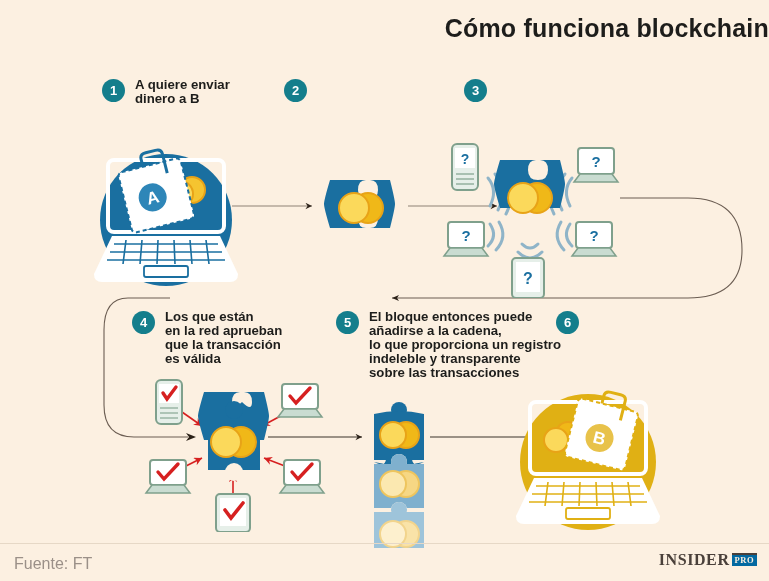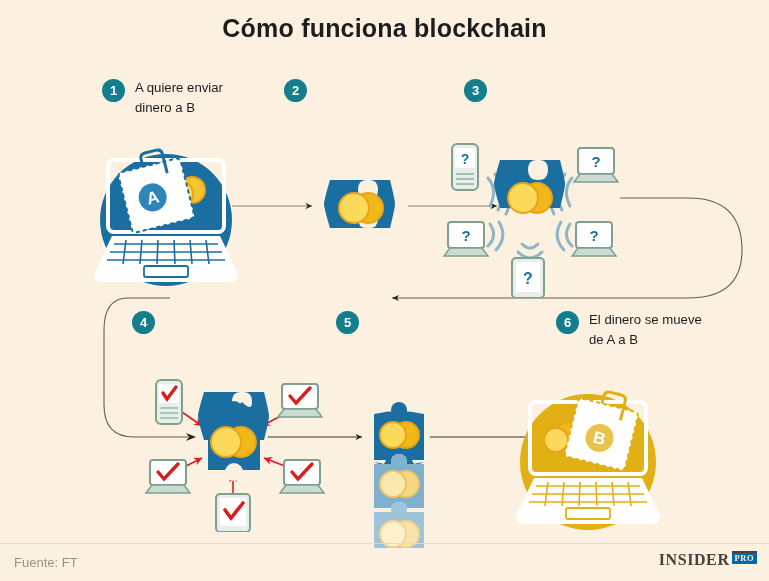--- a/index.html
+++ b/index.html
@@ -8,43 +8,43 @@
     background:#FCF0E1;
     font-family:"Liberation Sans",sans-serif;
     overflow:hidden;position:relative;
     -webkit-font-smoothing:antialiased;
   }
   .stage{position:absolute;left:0;top:0;width:769px;height:581px;}
   .abs{position:absolute;}
 
   
   #title{
-    left:0;top:14px;width:769px;text-align:center;
+    left:0;top:14px;width:769px;text-align:right;
     font-size:25px;font-weight:700;color:#1d1d1b;
     letter-spacing:.2px;
   }
 
   
   .step{position:absolute;display:flex;align-items:flex-start;}
   .badge{
     width:23px;height:23px;border-radius:50%;
     background:#147E8C;color:#fff;
     font-size:13px;font-weight:700;
     display:flex;align-items:center;justify-content:center;
     flex:0 0 auto;margin-top:1px;
   }
   .steptext{
-    margin-left:10px;font-size:13.2px;line-height:20px;
-    color:#1d1d1b;font-weight:400;white-space:pre-line;
+    margin-left:10px;font-size:13.2px;line-height:14px;
+    color:#1d1d1b;font-weight:700;white-space:pre-line;
   }
 
   
   #footdiv{left:0;top:543px;width:769px;height:1px;background:#e6d8c6;}
-  #source{left:14px;top:555px;font-size:13px;color:#9b9088;}
-  #logo{right:12px;top:551px;display:flex;align-items:flex-start;}
+  #source{left:14px;top:555px;font-size:16px;color:#9b9088;}
+  #logo{right:12px;top:551px;display:flex;align-items:center;}
   #logo .word{
     font-family:"Liberation Serif",serif;
     font-size:16px;font-weight:700;color:#4a403a;
     letter-spacing:.6px;
   }
   #logo .pro{
     background:#0369a1;color:#FCF0E1;
     font-family:"Liberation Serif",serif;
     font-size:8.5px;font-weight:700;letter-spacing:.5px;
     padding:1px 3px 1px 3px;margin-left:2px;margin-bottom:2px;
@@ -96,30 +96,37 @@
   <div class="step" style="left:284px;top:78px;">
     <div class="badge">2</div>
   </div>
 
   <div class="step" style="left:464px;top:78px;">
     <div class="badge">3</div>
   </div>
 
   <div class="step" style="left:132px;top:310px;">
     <div class="badge">4</div>
+    <div class="steptext">Los que están
+en la red aprueban
+que la transacción
+es válida</div>
   </div>
 
   <div class="step" style="left:336px;top:310px;">
     <div class="badge">5</div>
+    <div class="steptext">El bloque entonces puede
+añadirse a la cadena,
+lo que proporciona un registro
+indeleble y transparente
+sobre las transacciones</div>
   </div>
 
   <div class="step" style="left:556px;top:310px;">
     <div class="badge">6</div>
-    <div class="steptext">El dinero se mueve
-de A a B</div>
   </div>
 
   <svg class="abs" style="left:86px;top:148px;" width="160" height="148">
     <circle cx="80" cy="72" r="66" fill="#1A6FA0"></circle>
 
     <rect x="22" y="12" width="116" height="72" rx="6" fill="none" stroke="#fff" stroke-width="4"></rect>
 
     <path d="M8,126 L26,88 L134,88 L152,126 Q152,134 144,134 L16,134 Q8,134 8,126 Z" fill="#fff"></path>
     <g stroke="#1A6FA0" stroke-width="1.6">
       <line x1="28" y1="96" x2="132" y2="96"></line>

